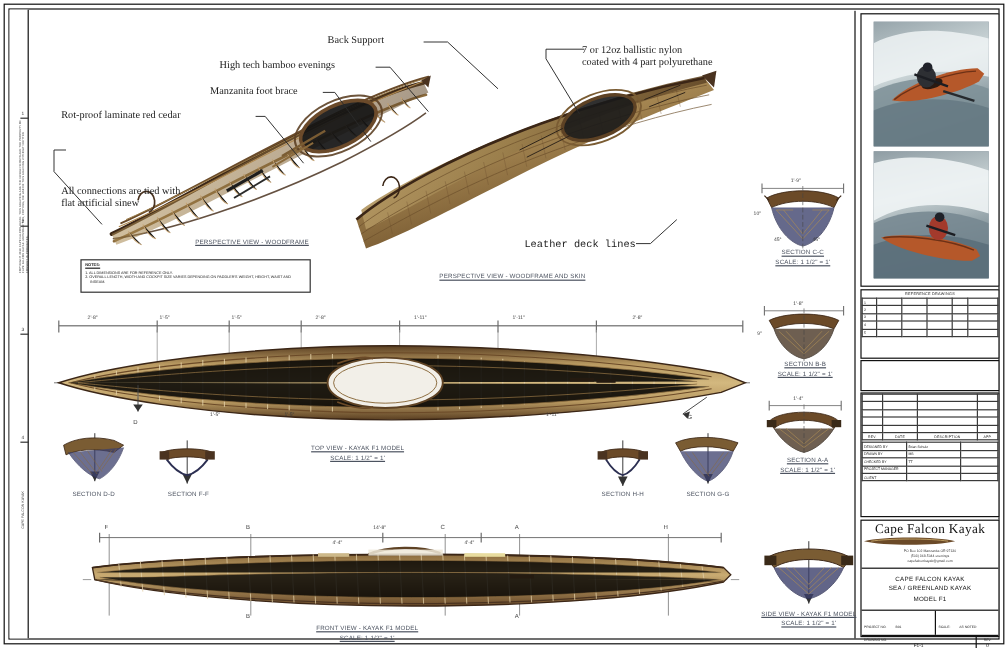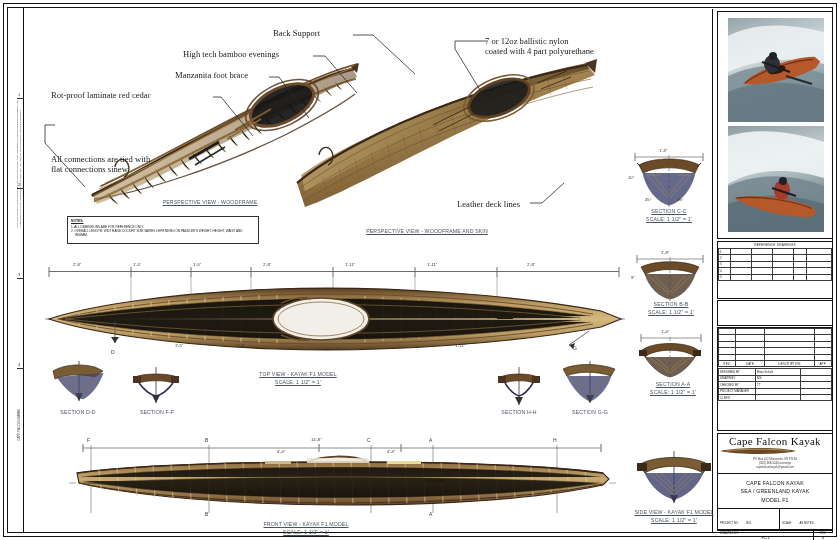--- a/index.html
+++ b/index.html
@@ -181,21 +181,21 @@
       <path d="M0,3 L10,3 L40,44" fill="none" stroke="#2a2a2a" stroke-width="0.8"></path>
     </svg>
 
     <div class="callout" style="left:26px;top:81px;">Rot-proof laminate red cedar</div>
     <svg class="art" style="left:188px;top:85px;" width="46" height="44">
       <path d="M0,3 L8,3 L40,42" fill="none" stroke="#2a2a2a" stroke-width="0.8"></path>
     </svg>
 
     <div class="callout" style="left:26px;top:113px;margin-top:32px;">
       <div>All connections are tied with</div>
-      <div>flat connections sinew</div>
+      <div>flat artificial sinew</div>
     </div>
     <svg class="art" style="left:16px;top:112px;" width="48" height="72">
       <path d="M14,4 L4,4 L4,22 L44,66" fill="none" stroke="#2a2a2a" stroke-width="0.8"></path>
     </svg>
 
     <div class="cap" style="left:120px;top:190px;width:130px;">
       <u>PERSPECTIVE VIEW - WOODFRAME</u>
     </div>
 
     <div class="art" style="left:258px;top:46px;">
@@ -267,21 +267,21 @@
     </div>
 
     <div class="callout" style="left:460px;top:27px;">
       <div>7 or 12oz ballistic nylon</div>
       <div>coated with 4 part polyurethane</div>
     </div>
     <svg class="art" style="left:428px;top:28px;" width="50" height="62">
       <path d="M34,4 L2,4 L2,12 L30,58" fill="none" stroke="#2a2a2a" stroke-width="0.8"></path>
     </svg>
 
-    <div class="callout" style="left:432px;top:190px;">Leather deck lines</div>
+    <div class="callout" style="left:412px;top:190px;font-family:Liberation Mono, monospace;">Leather deck lines</div>
     <svg class="art" style="left:505px;top:172px;" width="38" height="26">
       <path d="M0,22 L12,22 L34,2" fill="none" stroke="#2a2a2a" stroke-width="0.8"></path>
     </svg>
 
     <div class="cap" style="left:322px;top:219px;width:160px;">
       <u>PERSPECTIVE VIEW - WOODFRAME AND SKIN</u>
     </div>
 
     <div class="notes" style="left:42px;top:207px;width:192px;height:28px;">
       <div class="notes-title">NOTES:</div>

